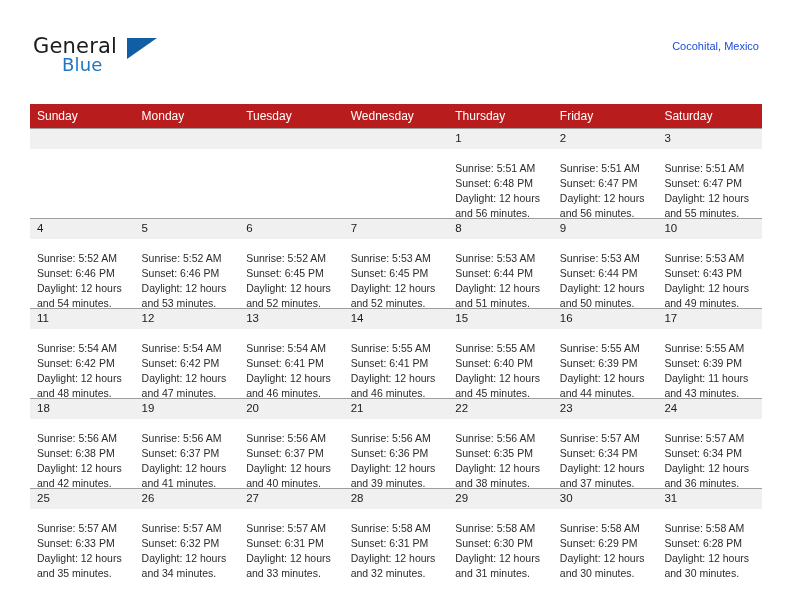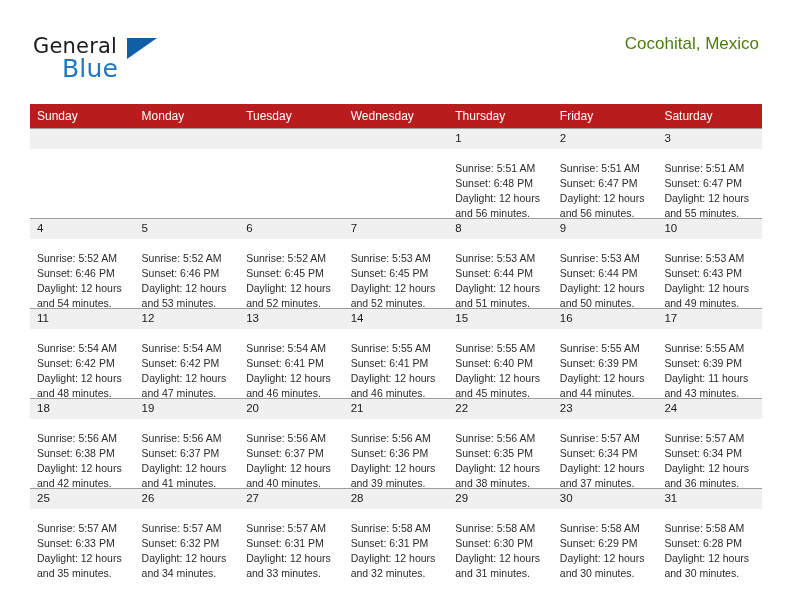--- a/index.html
+++ b/index.html
@@ -43,21 +43,21 @@
     font-size: 21px;
     letter-spacing: 0.2px;
     color: #1b1b1b;
     font-family: "DejaVu Sans", sans-serif;
     line-height: 1;
   }
   .brand-blue {
     position: absolute;
     left: 29px;
     top: 20px;
-    font-size: 25px;
+    font-size: 18px;
     letter-spacing: 0.2px;
     color: #2077c2;
     font-family: "DejaVu Sans", sans-serif;
     line-height: 1;
   }
   .brand-mark {
     position: absolute;
     left: 94px;
     top: 2px;
     width: 0;
@@ -73,23 +73,23 @@
     text-align: right;
   }
   .cal-title {
     font-size: 30px;
     font-weight: normal;
     color: #1b1b1b;
     line-height: 1.15;
     white-space: nowrap;
   }
   .cal-subtitle {
-    margin-top: 6px;
-    font-size: 17px;
-    color: #4d7c0f;
+    margin-top: 12px;
+    font-size: 11px;
+    color: #1d4ed8;
     line-height: 1.2;
     white-space: nowrap;
   }
 
   
   .calendar {
     position: absolute;
     left: 30px;
     top: 104px;
     width: 732px;

